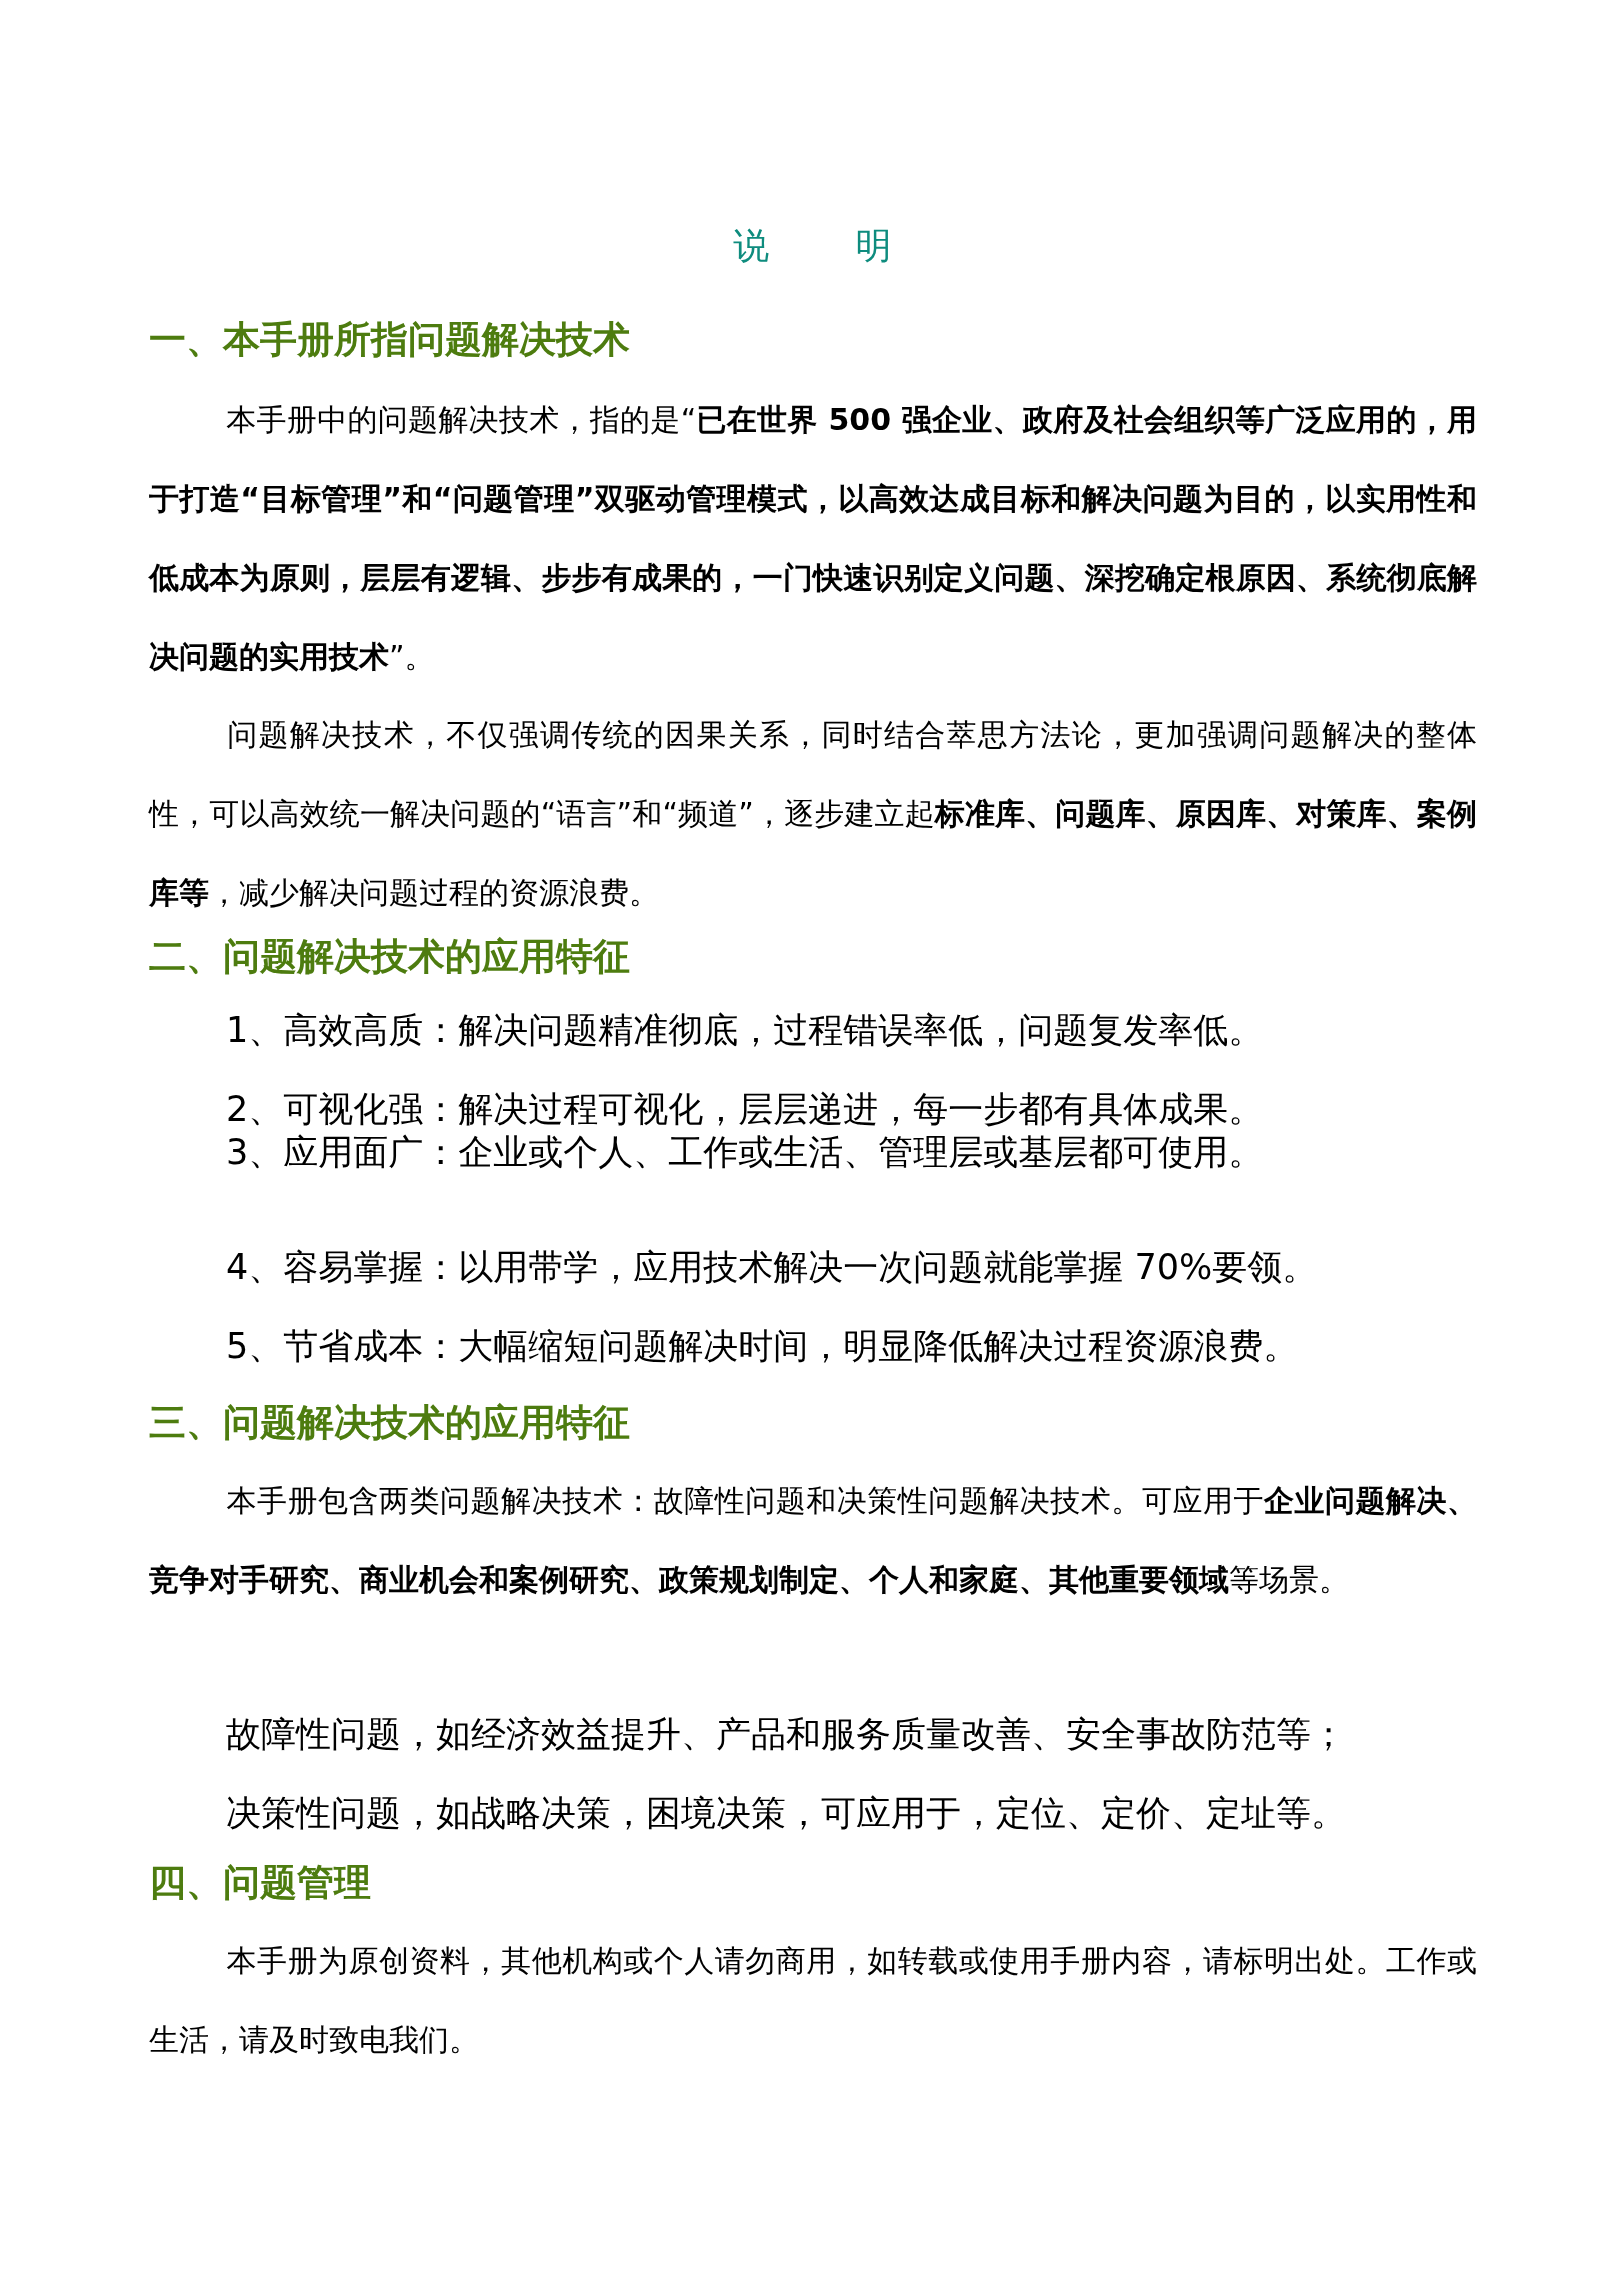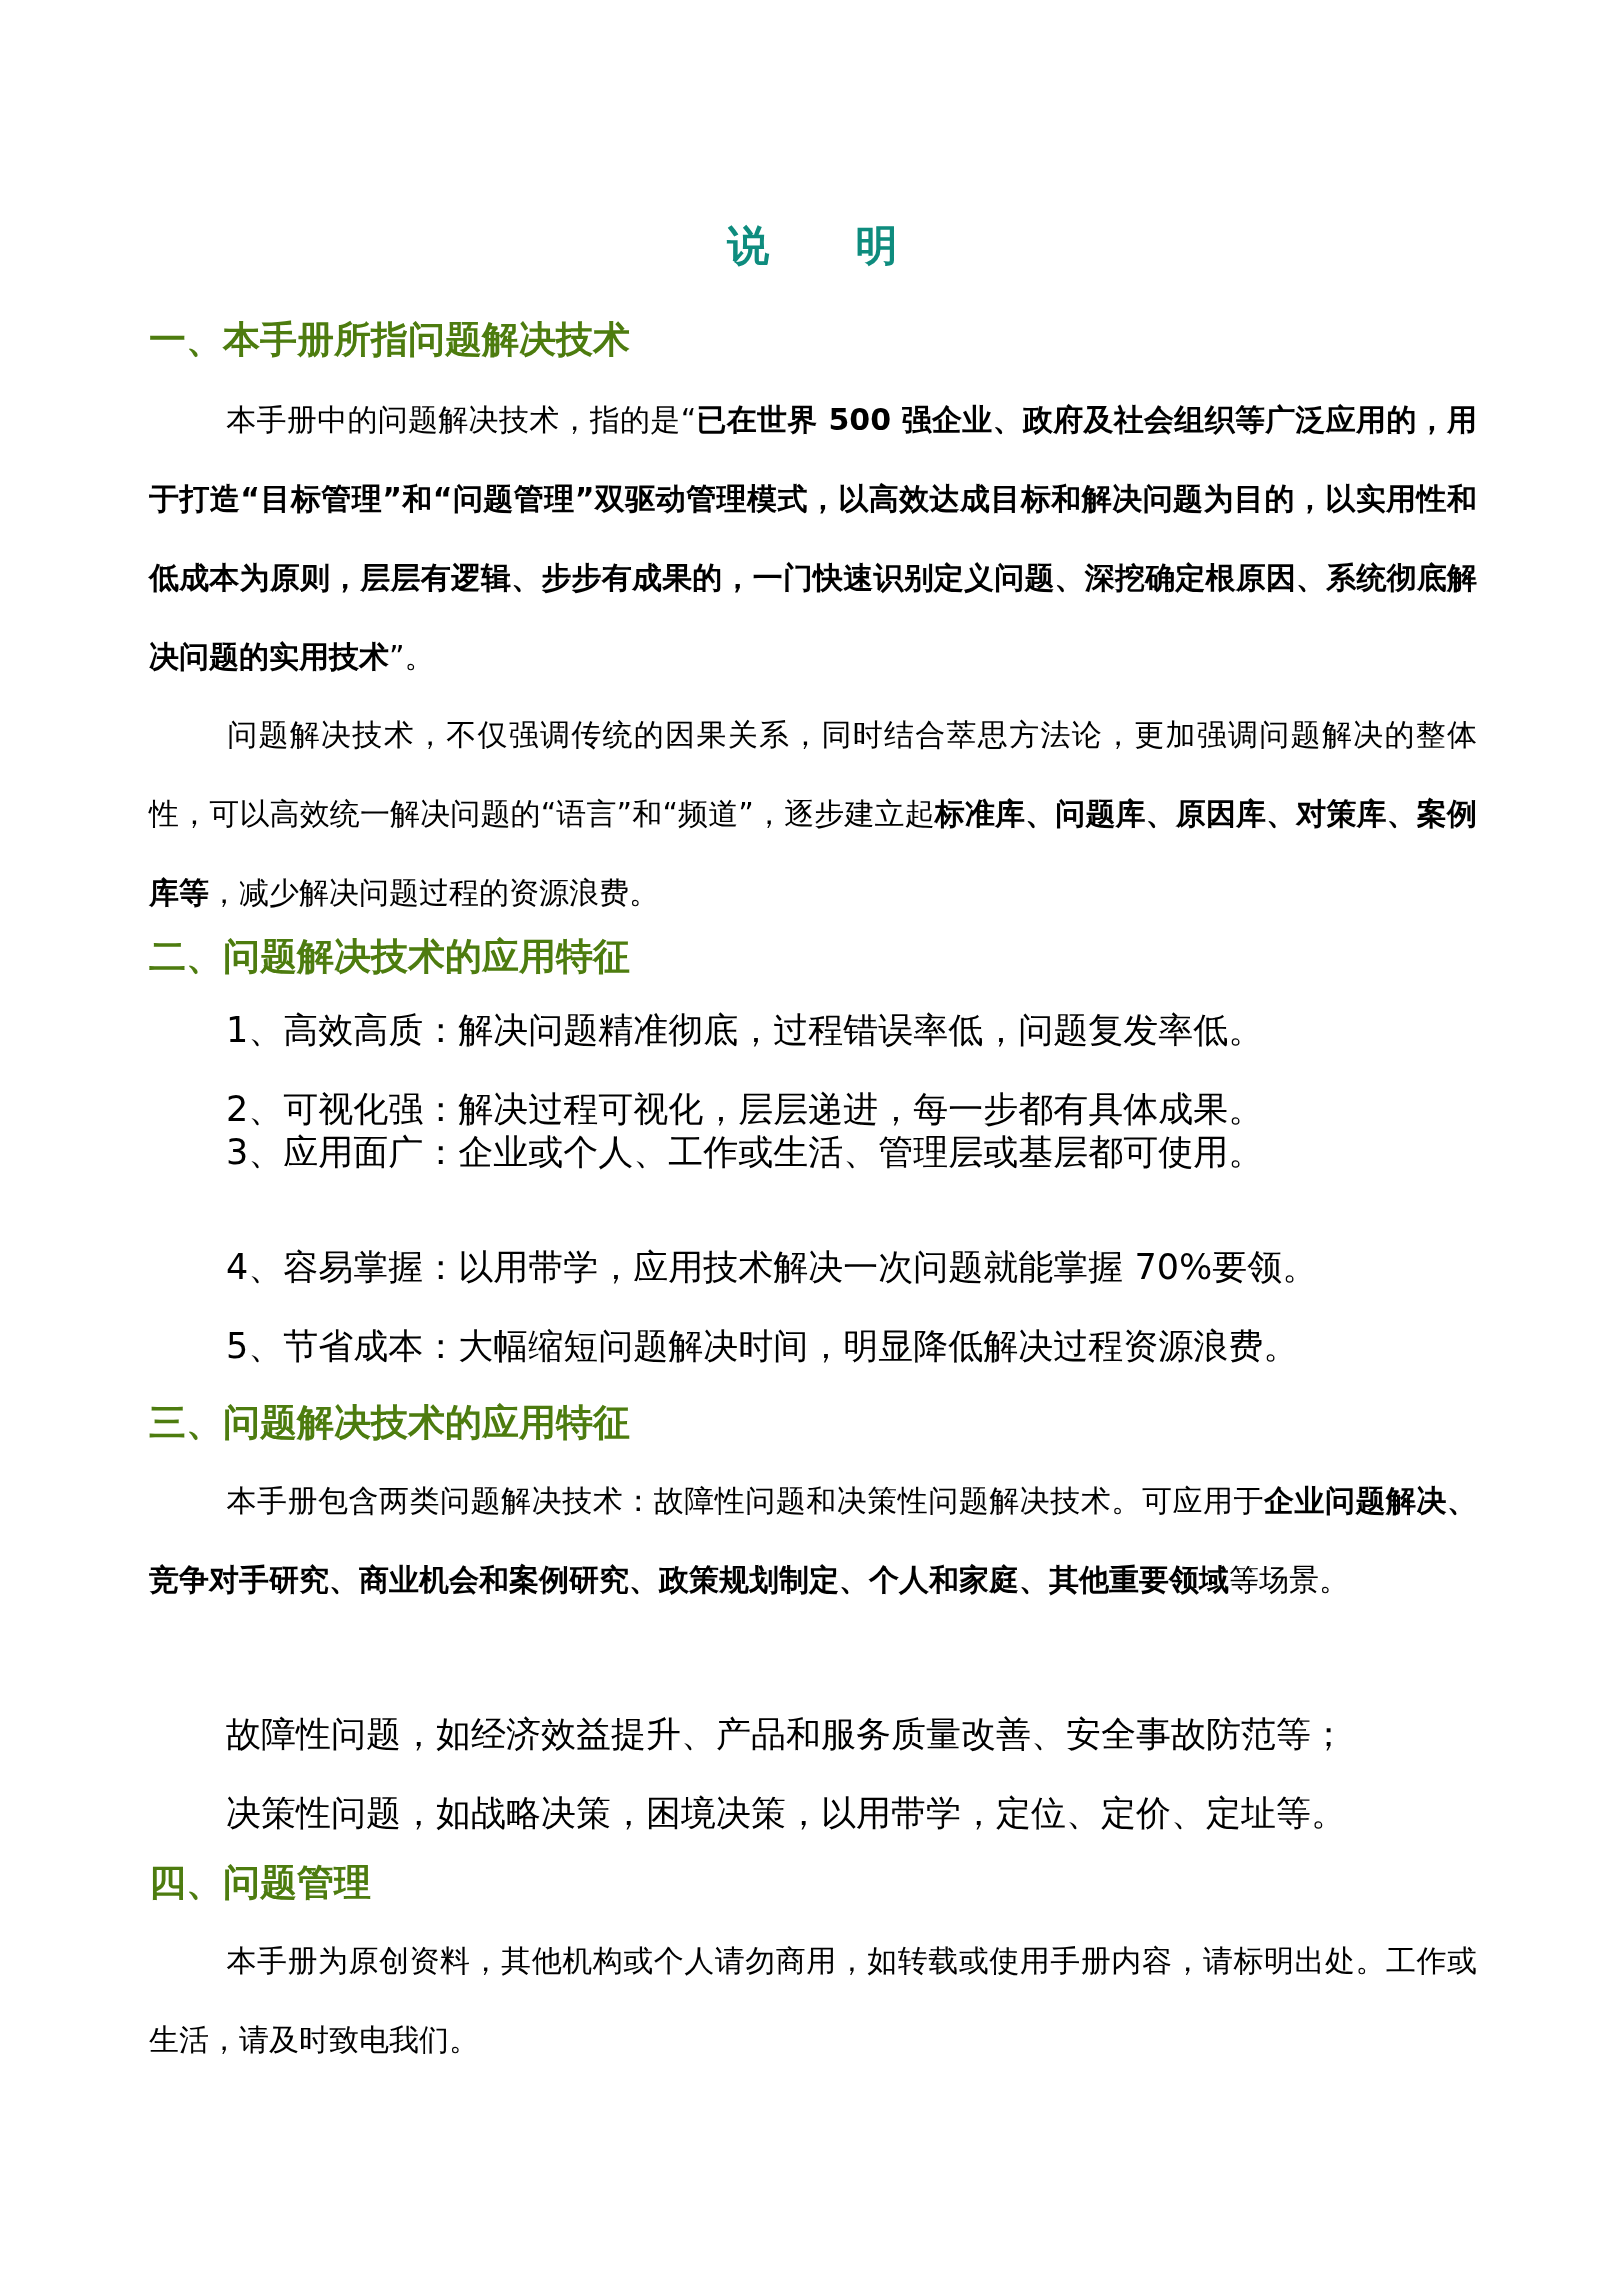--- a/index.html
+++ b/index.html
@@ -20,24 +20,24 @@
     left: 149px;
     top: 0;
     width: 1328px;
   }
   .title {
     position: absolute;
     top: 216px;
     left: 0;
     width: 1328px;
     text-align: center;
-    font-size: 42px;
+    font-size: 36px;
     line-height: 59px;
     color: #0E8C7E;
-    font-weight: bold;
+    font-weight: normal;
     letter-spacing: 1.3px;
   }
   .title .gap { display: inline-block; width: 85px; }
   .heading {
     position: absolute;
     left: 0;
     font-size: 37px;
     line-height: 52px;
     color: #4d7c0f;
     font-weight: bold;
@@ -90,21 +90,21 @@
   <div class="line" style="top:1241px;">4、容易掌握：以用带学，应用技术解决一次问题就能掌握 70%要领。</div>
   <div class="line" style="top:1320px;">5、节省成本：大幅缩短问题解决时间，明显降低解决过程资源浪费。</div>
 
   <div class="heading" style="top:1397px;">三、问题解决技术的应用特征</div>
 
   <div class="para" style="top:1461px;">
     <span class="indent"></span><span>本手册包含两类问题解决技术：故障性问题和决策性问题解决技术。可应用于</span><b>企业问题解决、竞争对手研究、商业机会和案例研究、政策规划制定、个人和家庭、其他重要领域</b><span>等场景。</span>
   </div>
 
   <div class="line" style="top:1708px;">故障性问题，如经济效益提升、产品和服务质量改善、安全事故防范等；</div>
-  <div class="line" style="top:1787px;">决策性问题，如战略决策，困境决策，以用带学，定位、定价、定址等。</div>
+  <div class="line" style="top:1787px;">决策性问题，如战略决策，困境决策，可应用于，定位、定价、定址等。</div>
 
   <div class="heading" style="top:1857px;">四、问题管理</div>
 
   <div class="para" style="top:1921px;">
     <span class="indent"></span><span>本手册为原创资料，其他机构或个人请勿商用，如转载或使用手册内容，请标明出处。工作或生活，请及时致电我们。</span>
   </div>
 
 </div>
 
 

